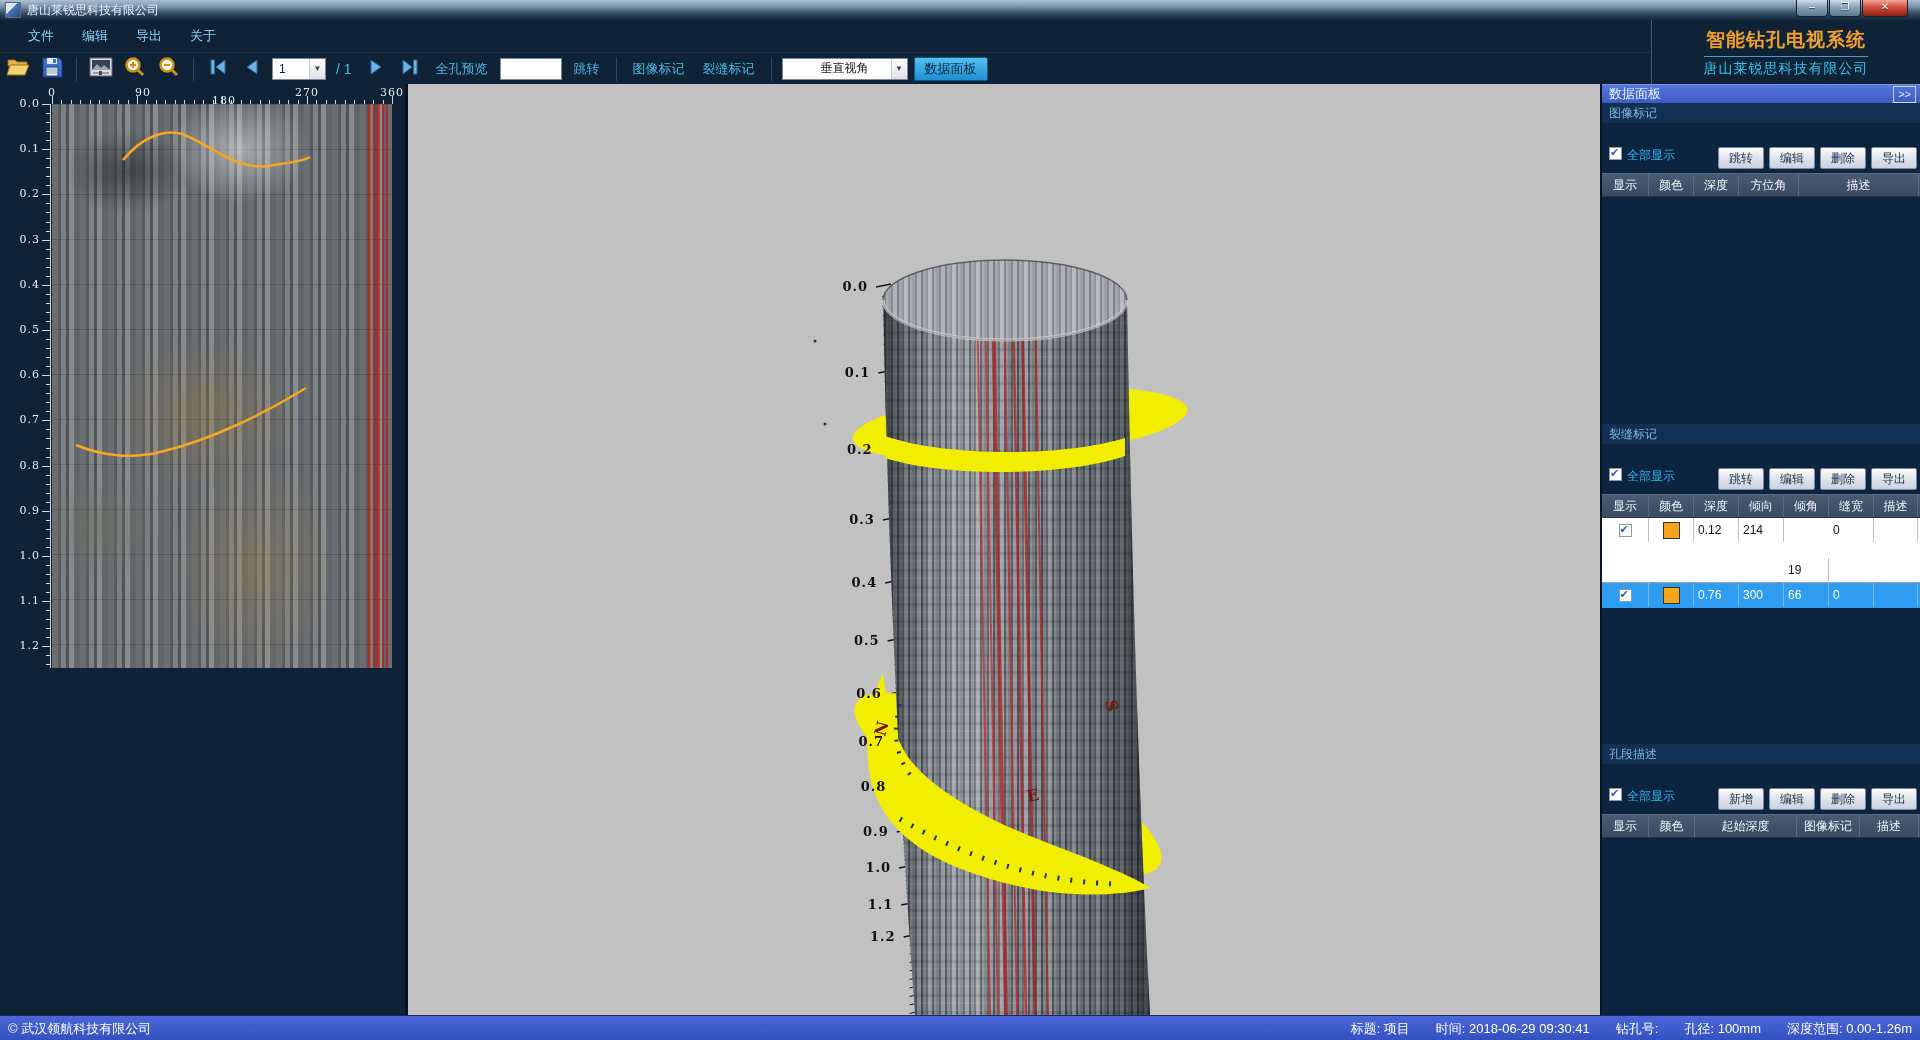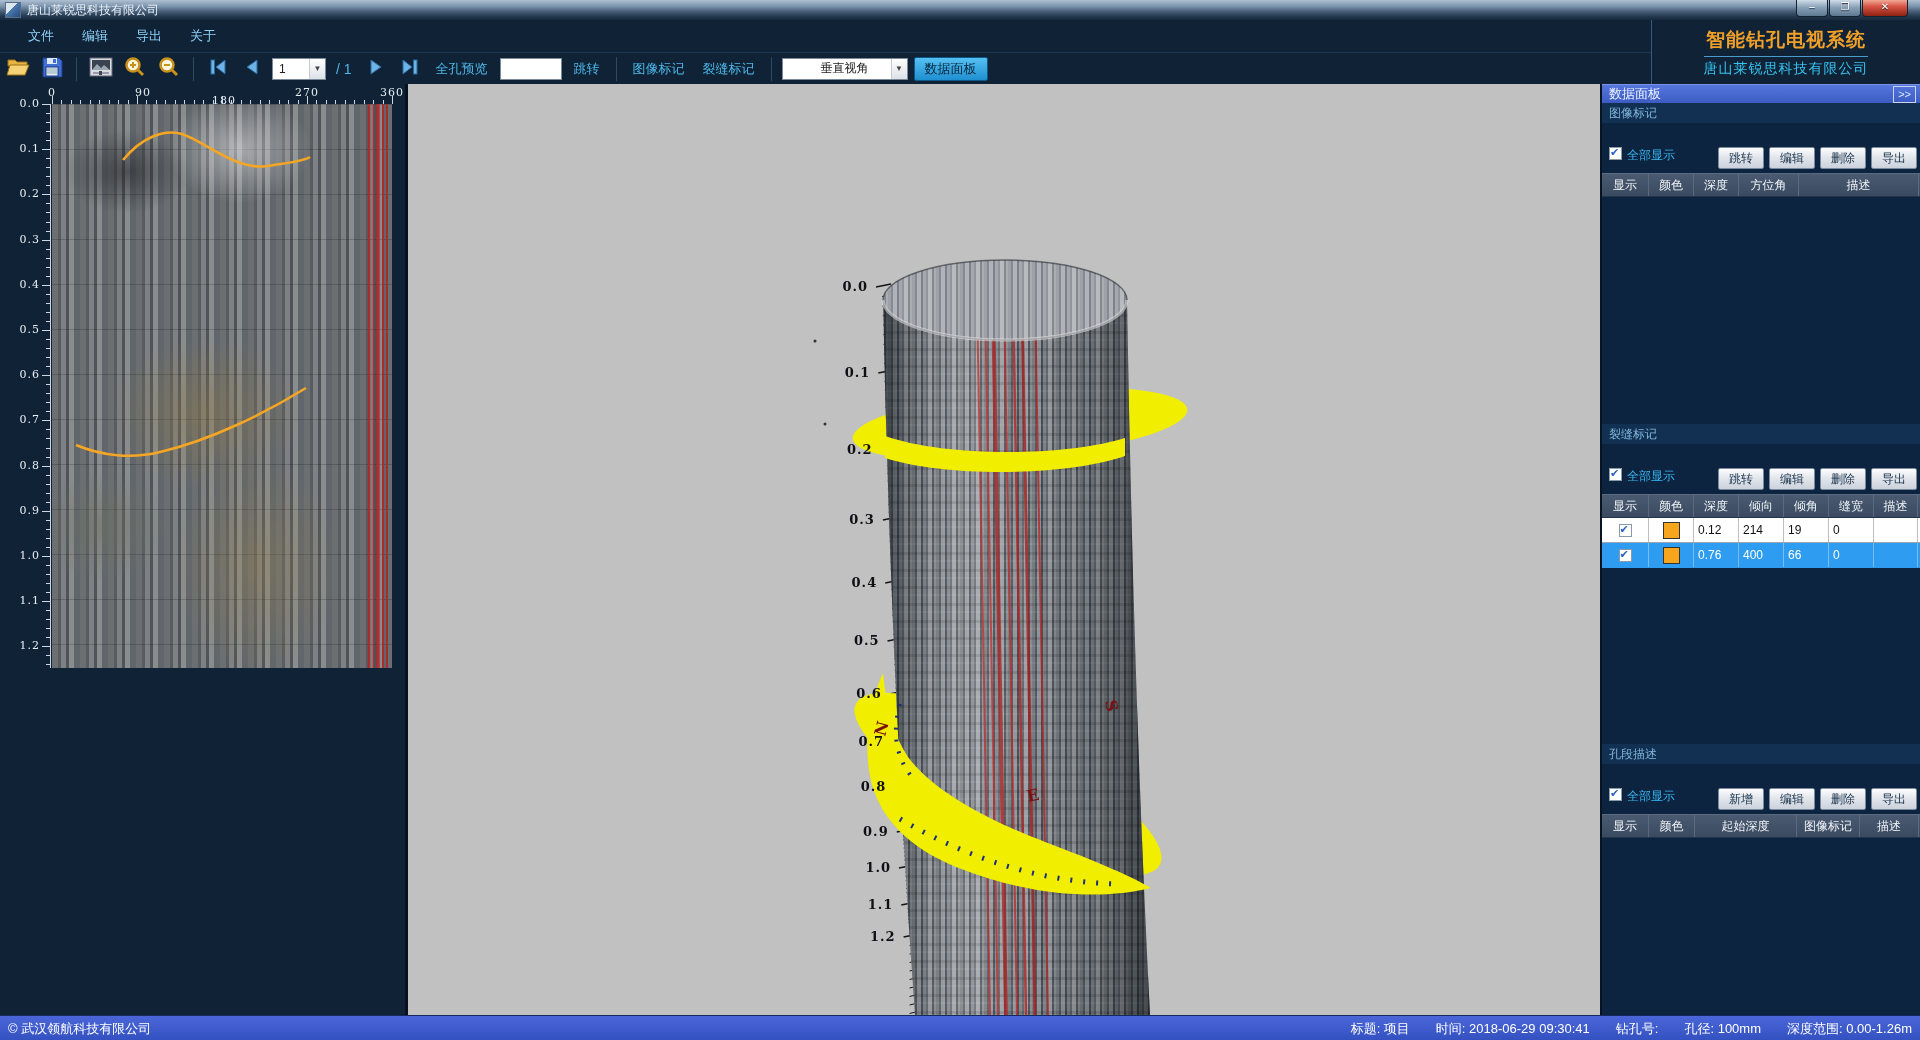--- a/index.html
+++ b/index.html
@@ -622,33 +622,33 @@
       <div class="tbody" style="height: 226px;">
         <div class="t-row">
           <div class="tc center" style="width: 47px;">
             <div class="cb on"></div>
           </div>
           <div class="tc center" style="width: 45px;">
             <div class="swatch" style="background: rgb(247, 165, 29);"></div>
           </div>
           <div class="tc" style="width: 45px;">0.12</div>
           <div class="tc" style="width: 45px;">214</div>
-          <div class="tc" style="width: 45px;">19</div>
+          <div class="tc" style="width: 45px; margin-top: 40px;">19</div>
           <div class="tc" style="width: 45px;">0</div>
           <div class="tc" style="width: 44px;"></div>
         </div>
         <div class="t-row sel">
           <div class="tc center" style="width: 47px;">
             <div class="cb on"></div>
           </div>
           <div class="tc center" style="width: 45px;">
             <div class="swatch" style="background: rgb(247, 165, 29);"></div>
           </div>
           <div class="tc" style="width: 45px;">0.76</div>
-          <div class="tc" style="width: 45px;">400</div>
+          <div class="tc" style="width: 45px;">300</div>
           <div class="tc" style="width: 45px;">66</div>
           <div class="tc" style="width: 45px;">0</div>
           <div class="tc" style="width: 44px;"></div>
         </div>
       </div>
       <div class="sec-title">孔段描述</div>
       <div class="sec-controls">
         <div class="cb on"></div>
         <div class="lbl">全部显示</div>
         <div class="sp"></div>

